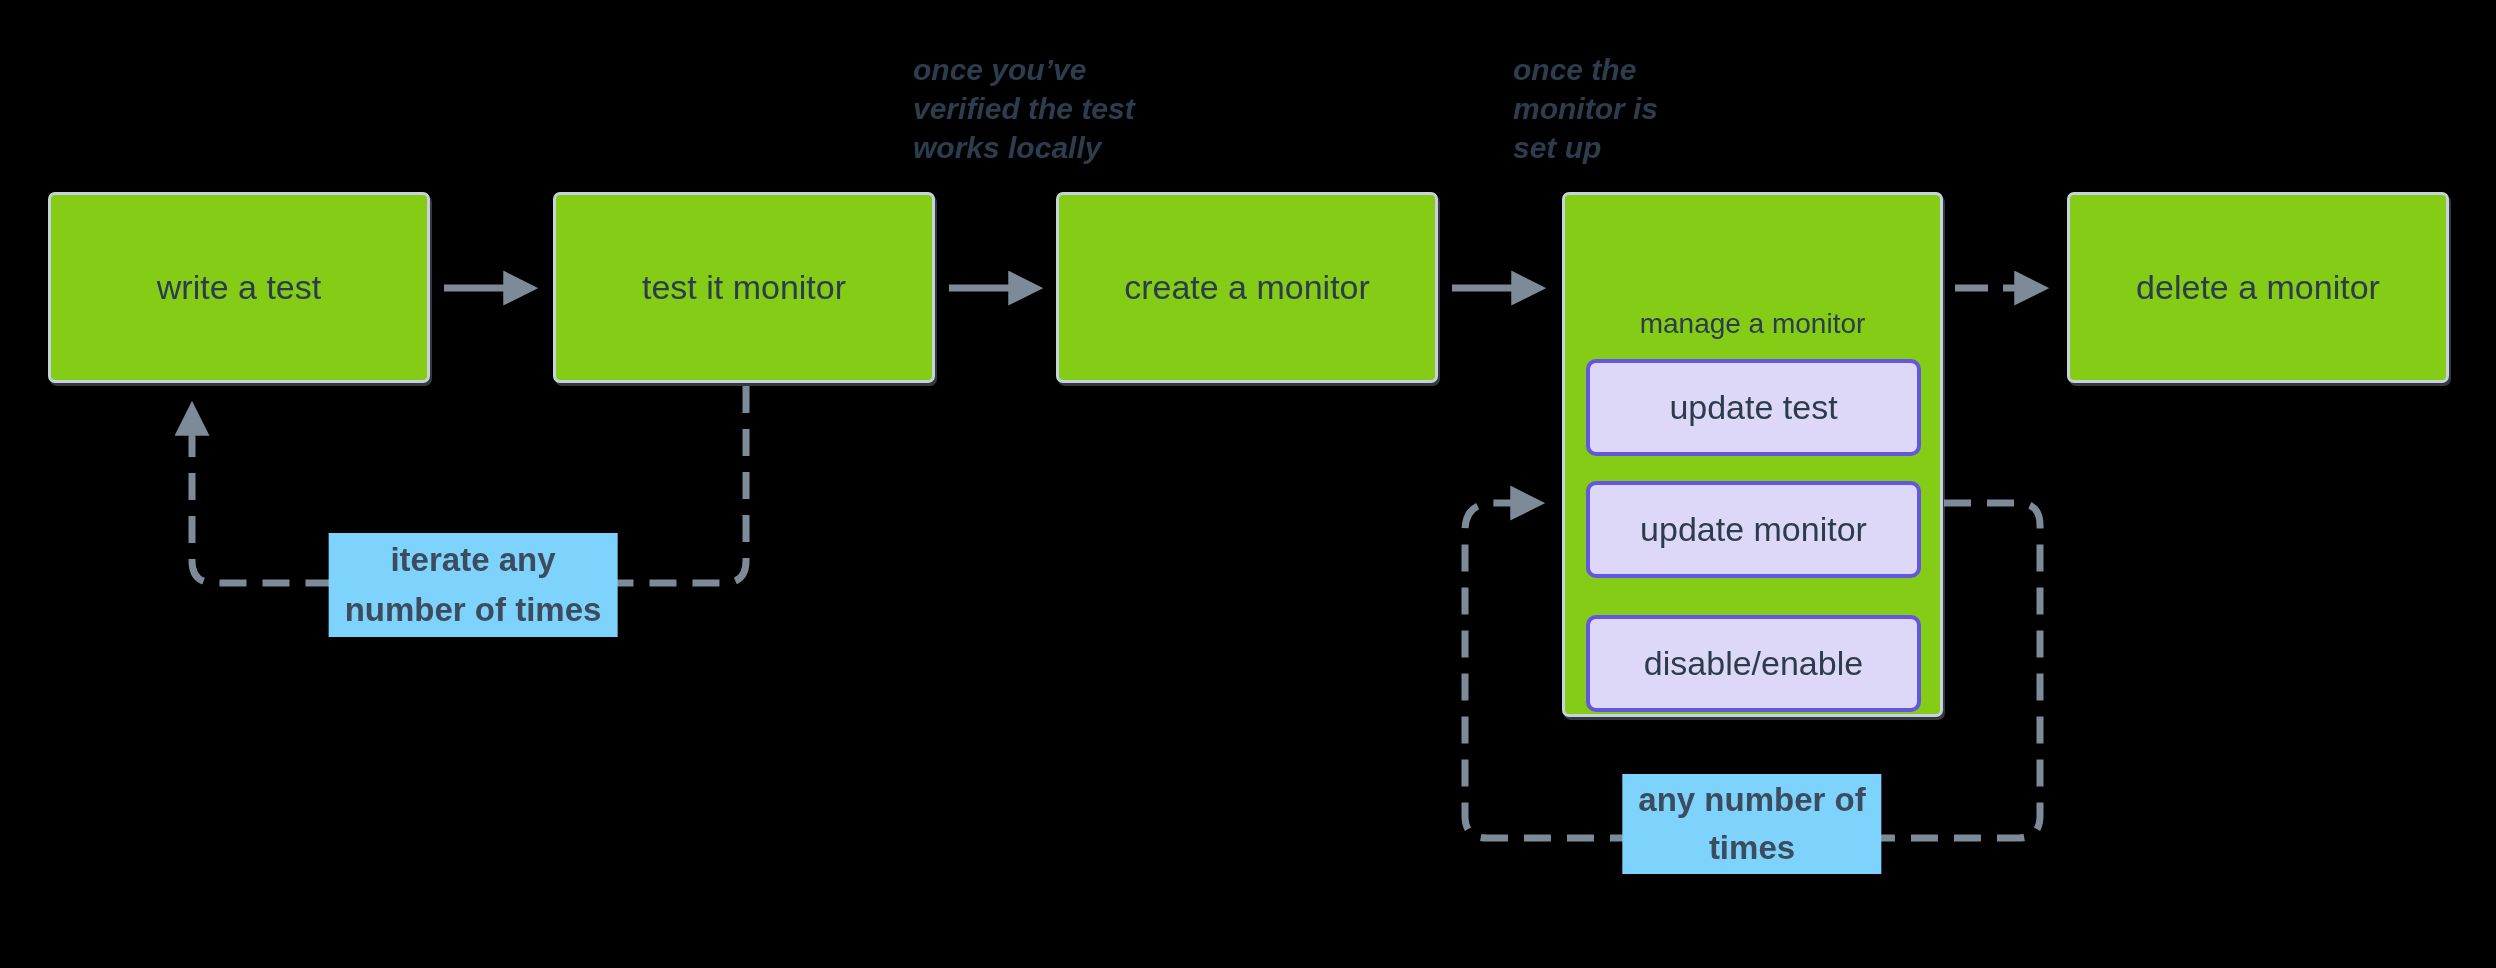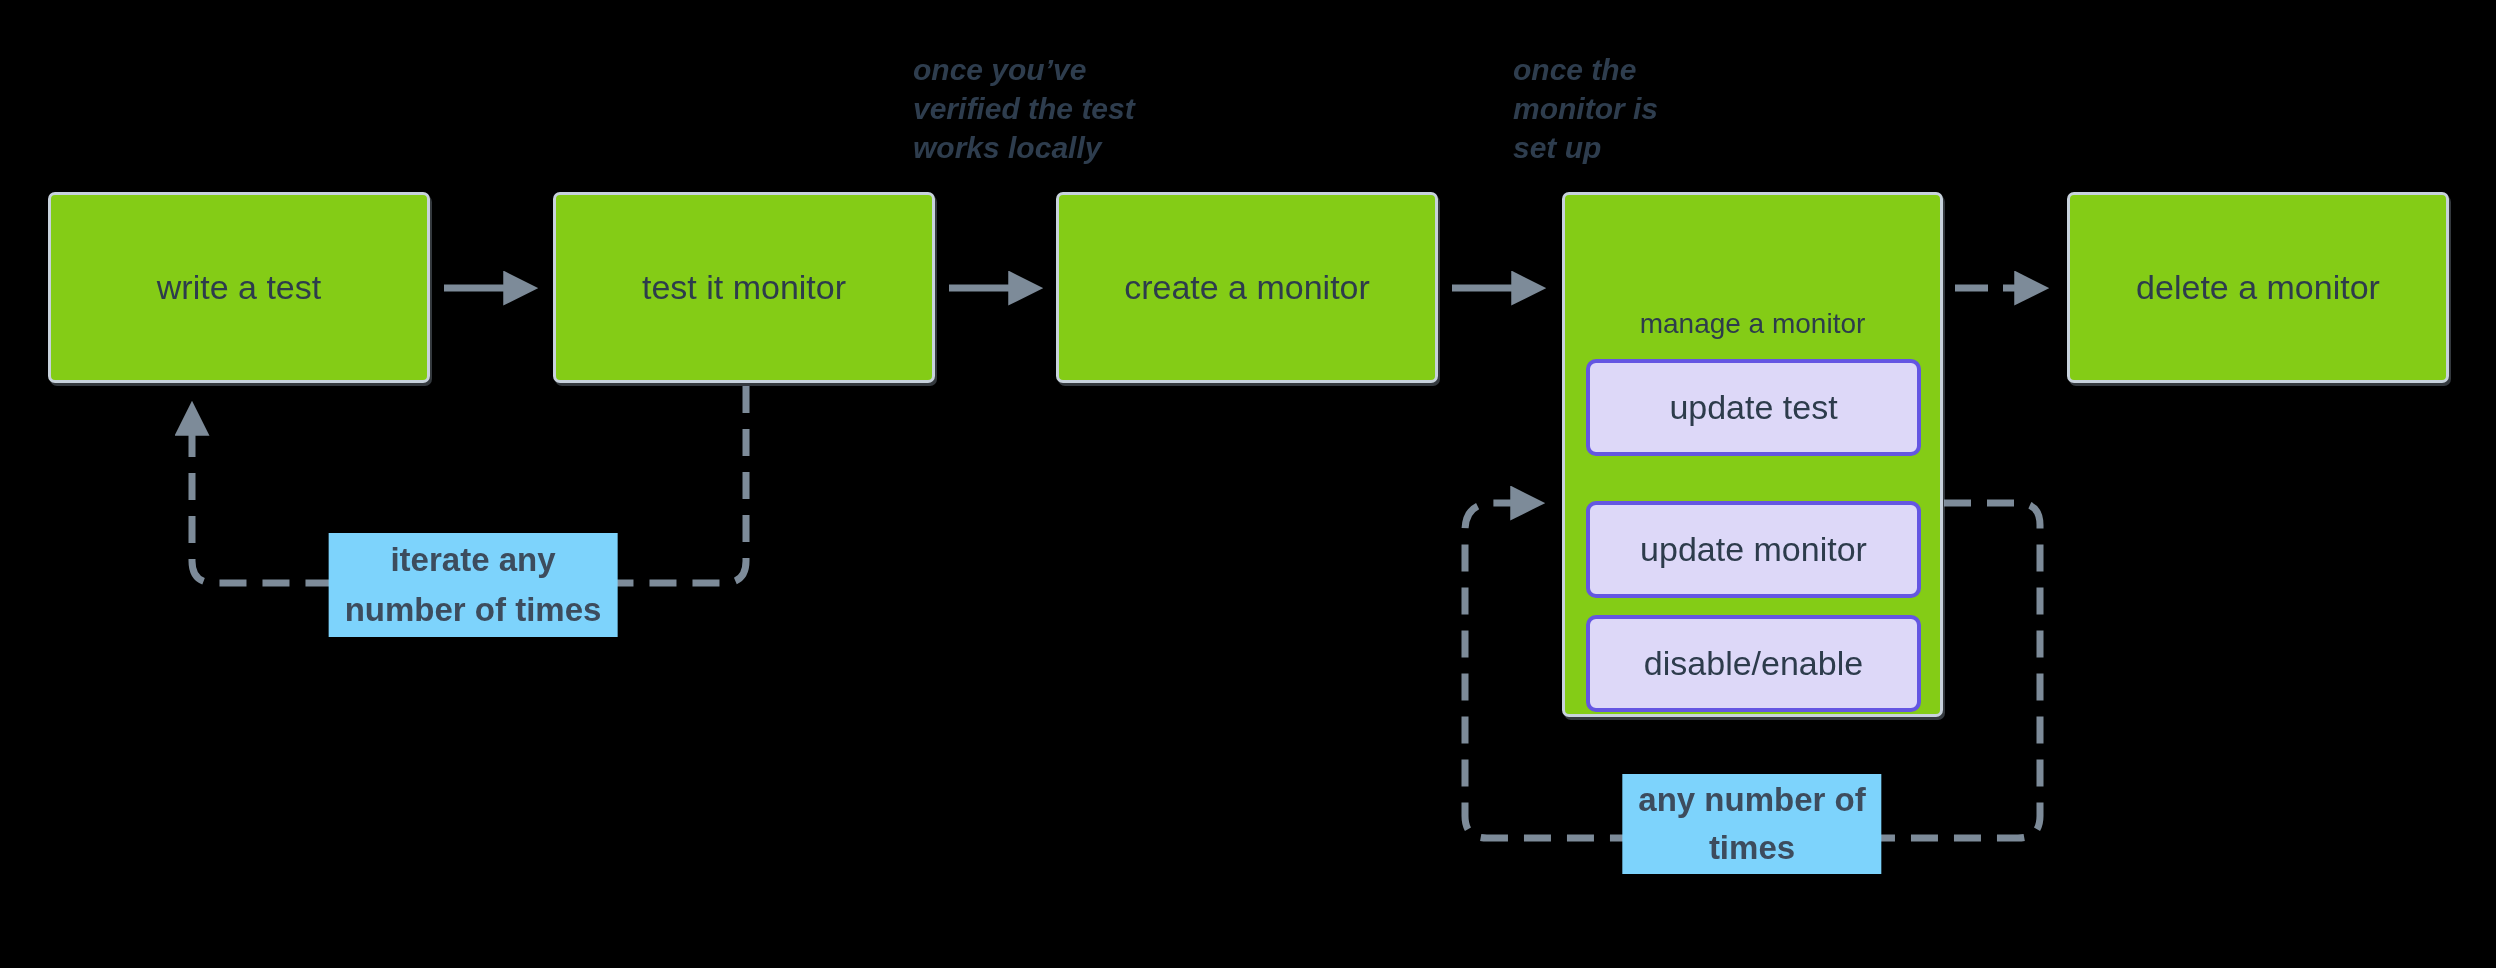--- a/index.html
+++ b/index.html
@@ -60,21 +60,21 @@
     border: 4px solid #6456e2;
     border-radius: 10px;
     display: flex;
     align-items: center;
     justify-content: center;
     font-size: 34px;
     color: #2d3c4c;
     text-align: center;
   }
   #subnode-update-test    { top: 164px; }
-  #subnode-update-monitor { top: 286px; margin-top: 20px; }
+  #subnode-update-monitor { top: 286px; }
   #subnode-disable-enable { top: 408px; margin-top: 12px; }
   .annotation {
     position: absolute;
     top: 50px;
     font-style: italic;
     font-weight: 700;
     font-size: 30px;
     line-height: 39px;
     color: #2e3d4e;
     z-index: 3;

